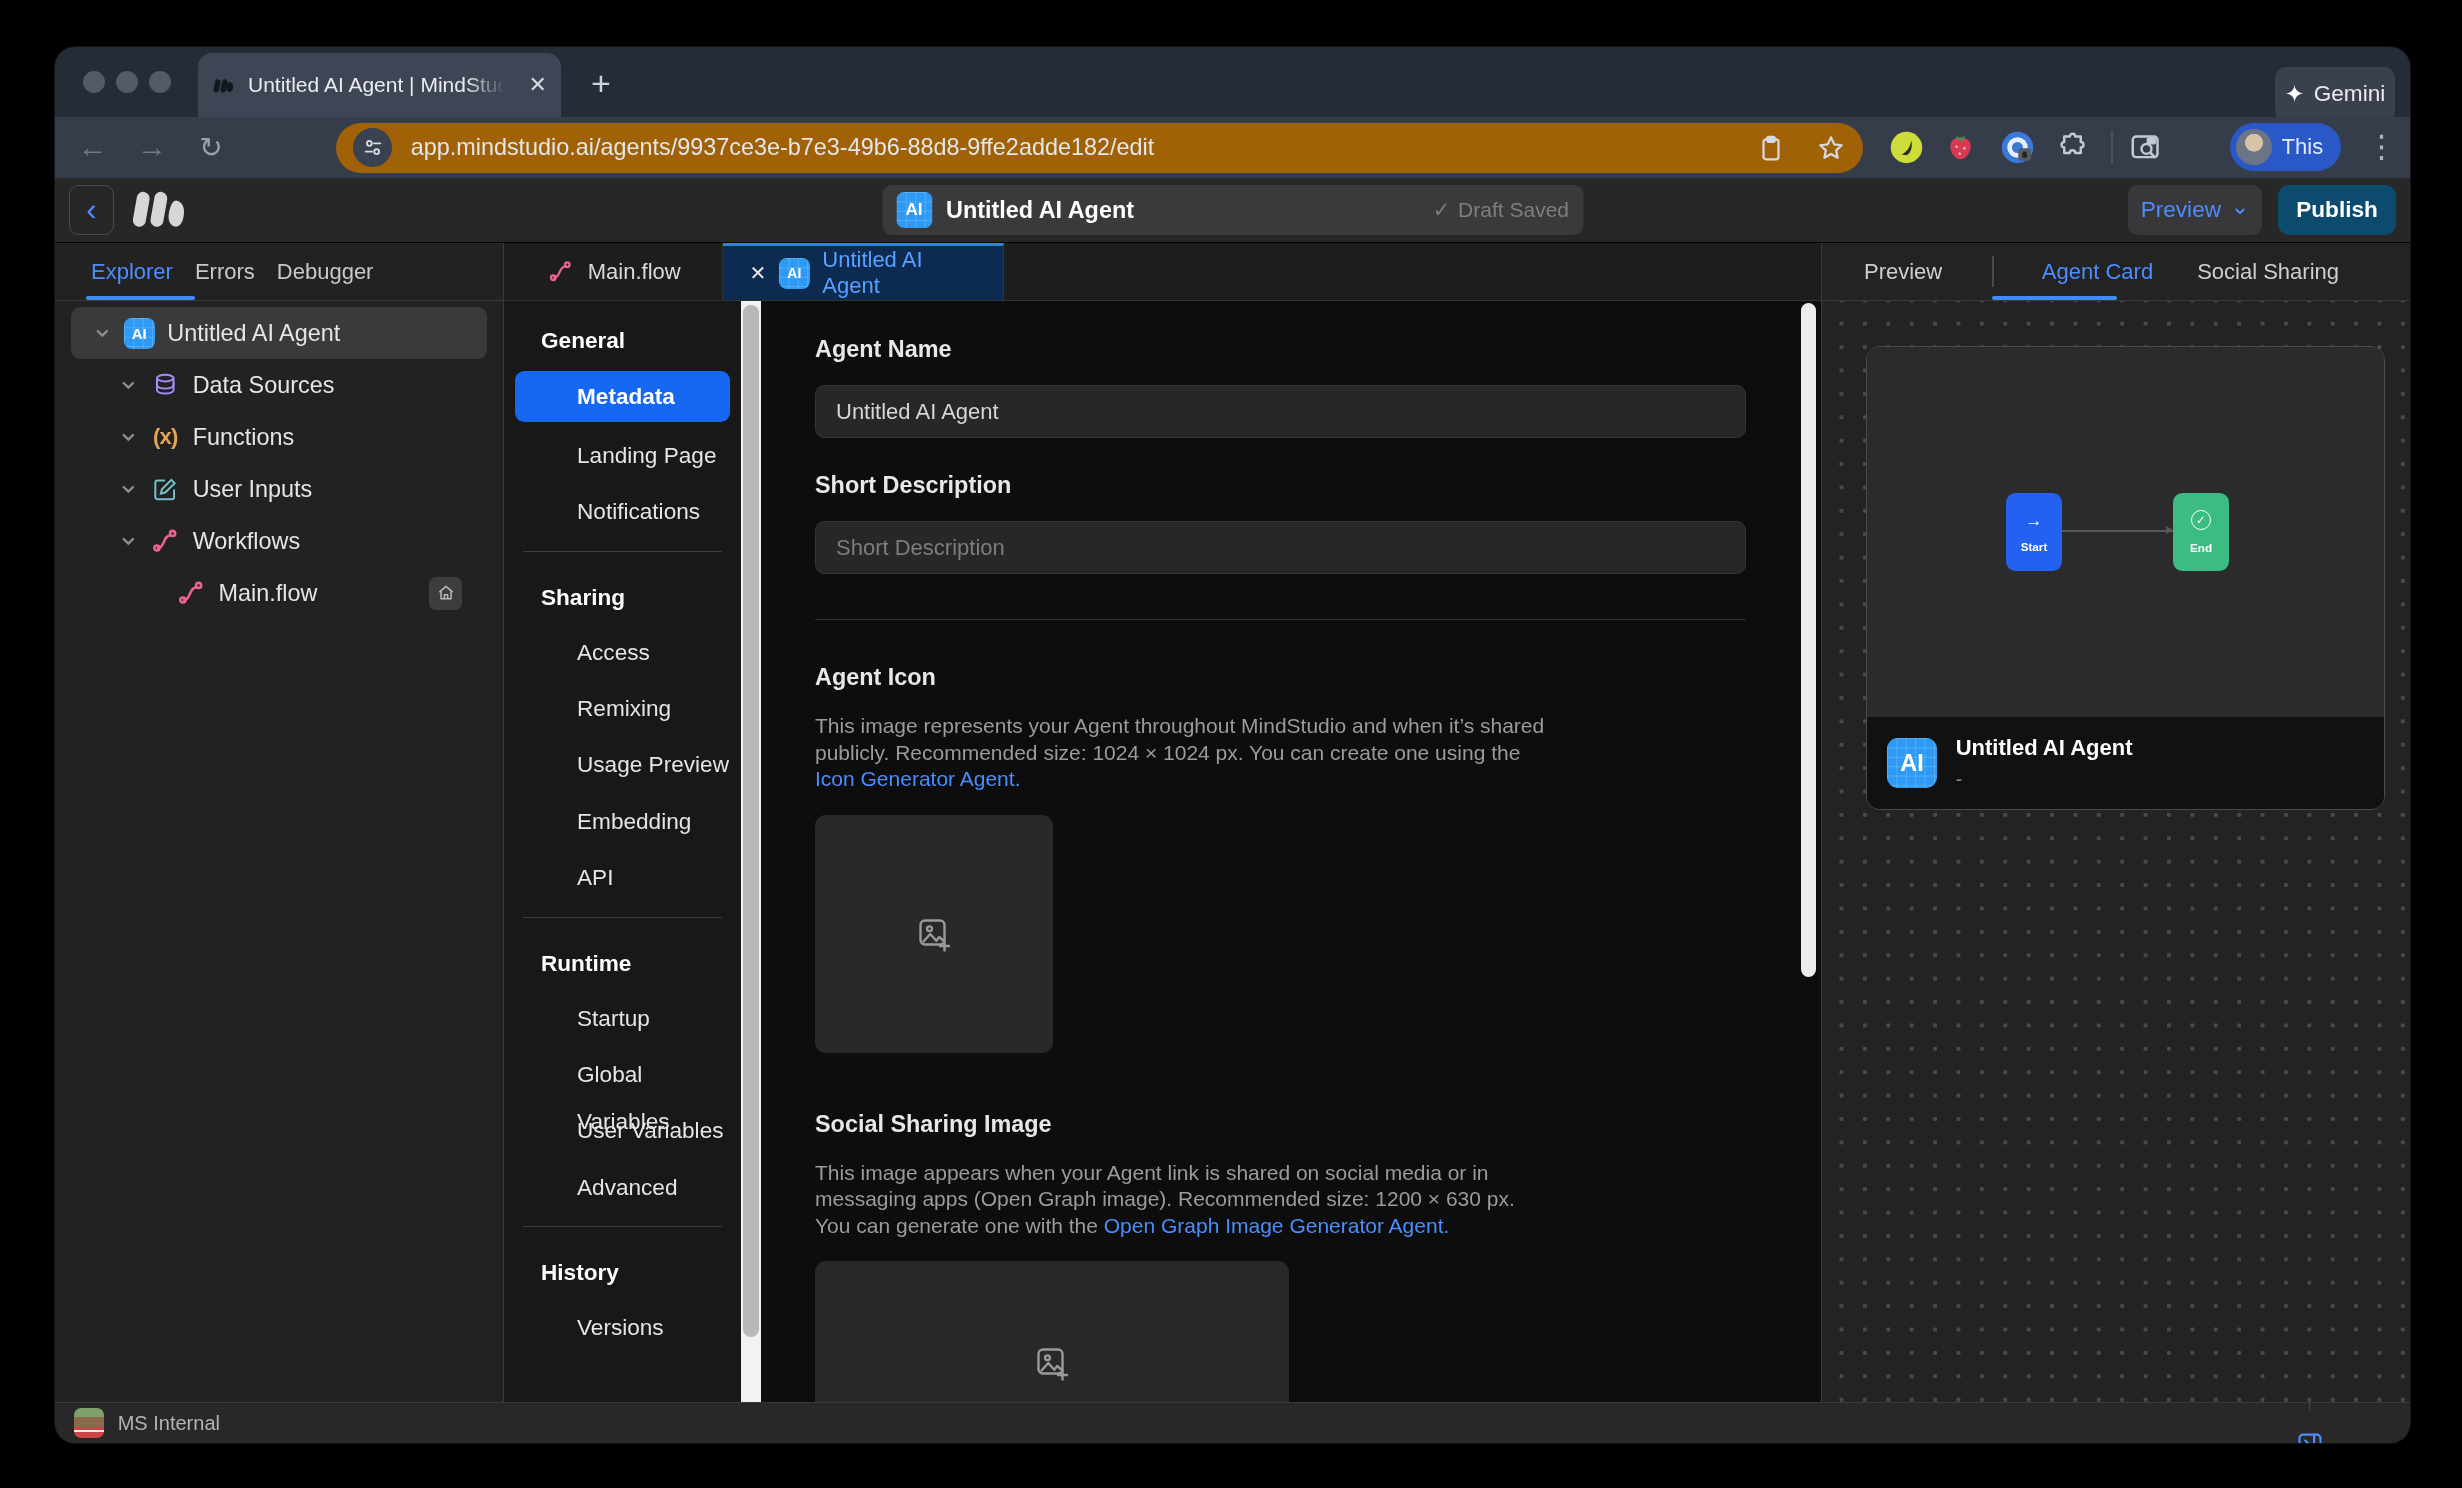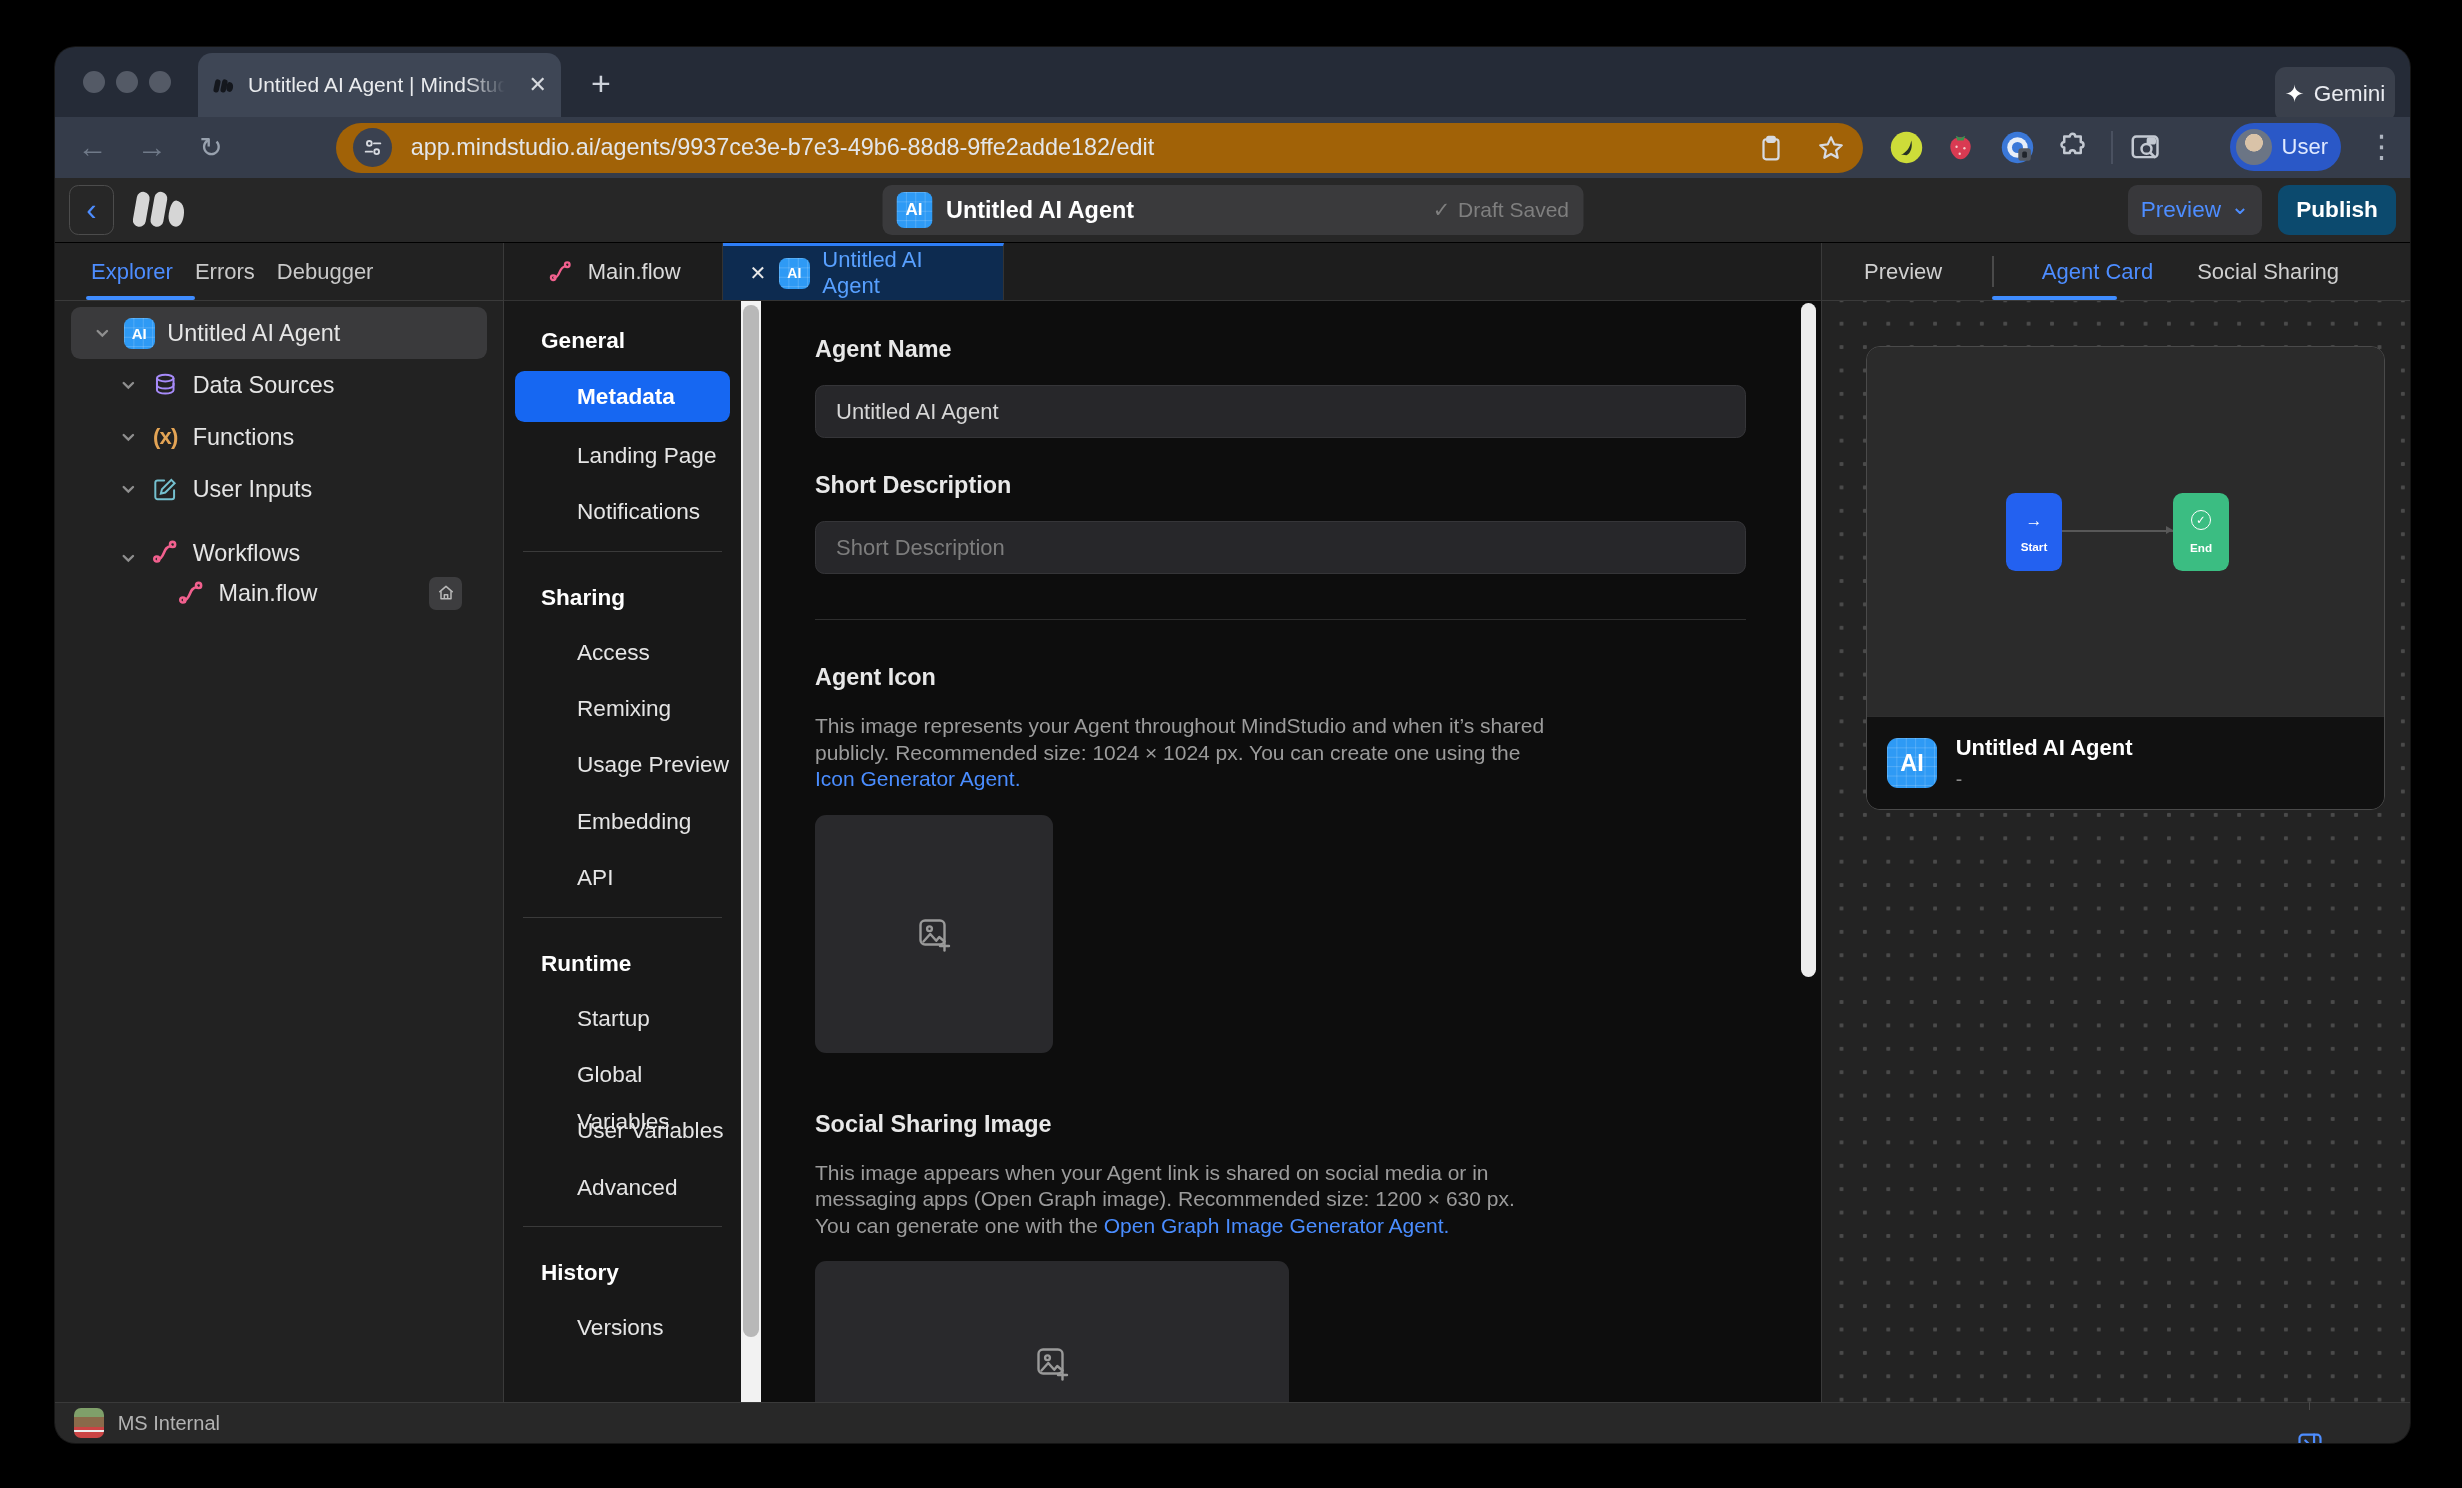--- a/index.html
+++ b/index.html
@@ -259,21 +259,21 @@
     <span class="ext" style="left:2073px; width:39px;">
       <svg viewBox="0 0 26 24" width="37" height="33" fill="none" stroke="#c3c9d2" stroke-width="1.8" stroke-linecap="round">
         <rect x="3" y="4" width="18" height="15" rx="2.5"></rect>
           <rect x="14" y="5.5" width="5" height="3.5" rx="1" fill="#c3c9d2"></rect>
         <circle cx="13" cy="13" r="3.6"></circle>
           <line x1="16" y1="16" x2="19" y2="19"></line>
       </svg>
     </span>
     <div class="workpill">
       <span class="workav"></span>
-      <span class="worktxt">User</span>
+      <span class="worktxt">This</span>
     </div>
     <span class="menu3">⋮</span>
   </div>
 
   <div class="appheader">
     <div class="backbtn">‹</div>
     <div class="mslogo">
       <svg viewBox="0 0 60 40" width="72" height="47">
           <g fill="#d6d6d6">
         <rect x="6" y="4" width="11" height="30" rx="5.5" transform="rotate(10 11.5 19)"></rect>
@@ -349,21 +349,21 @@
               </svg>
           </span>
           <span class="tico">
             <svg viewBox="0 0 24 24" width="26.5" height="26.5" fill="none" stroke="#74c0cf" stroke-width="1.8" stroke-linecap="round">
               <path d="M20 13v6a2 2 0 01-2 2H5a2 2 0 01-2-2V6a2 2 0 012-2h6"></path>
               <path d="M17.5 3.5l3 3L12 15l-4 1 1-4z"></path>
             </svg>
           </span>
           <span>User Inputs</span>
         </div>
-        <div class="trow" style="padding-left:64px;align-items:flex-end;">
+        <div class="trow" style="padding-left:64px;">
           <span class="chev">
             <svg viewBox="0 0 16 16" width="18.7" height="18.7" fill="none" stroke="#8f8f8f" stroke-width="2" stroke-linecap="round">
                 <path d="M4 6l4 4 4-4"></path>
               </svg>
           </span>
           <span class="tico">
             <svg viewBox="0 0 24 24" width="28" height="28" fill="none" stroke="#f2608e" stroke-width="2.2" stroke-linecap="round">
               <path d="M6 18c6 0 4-11 11-11"></path>
                 <circle cx="5" cy="18" r="2.2"></circle>
                 <circle cx="18.5" cy="5.5" r="2.2"></circle>

